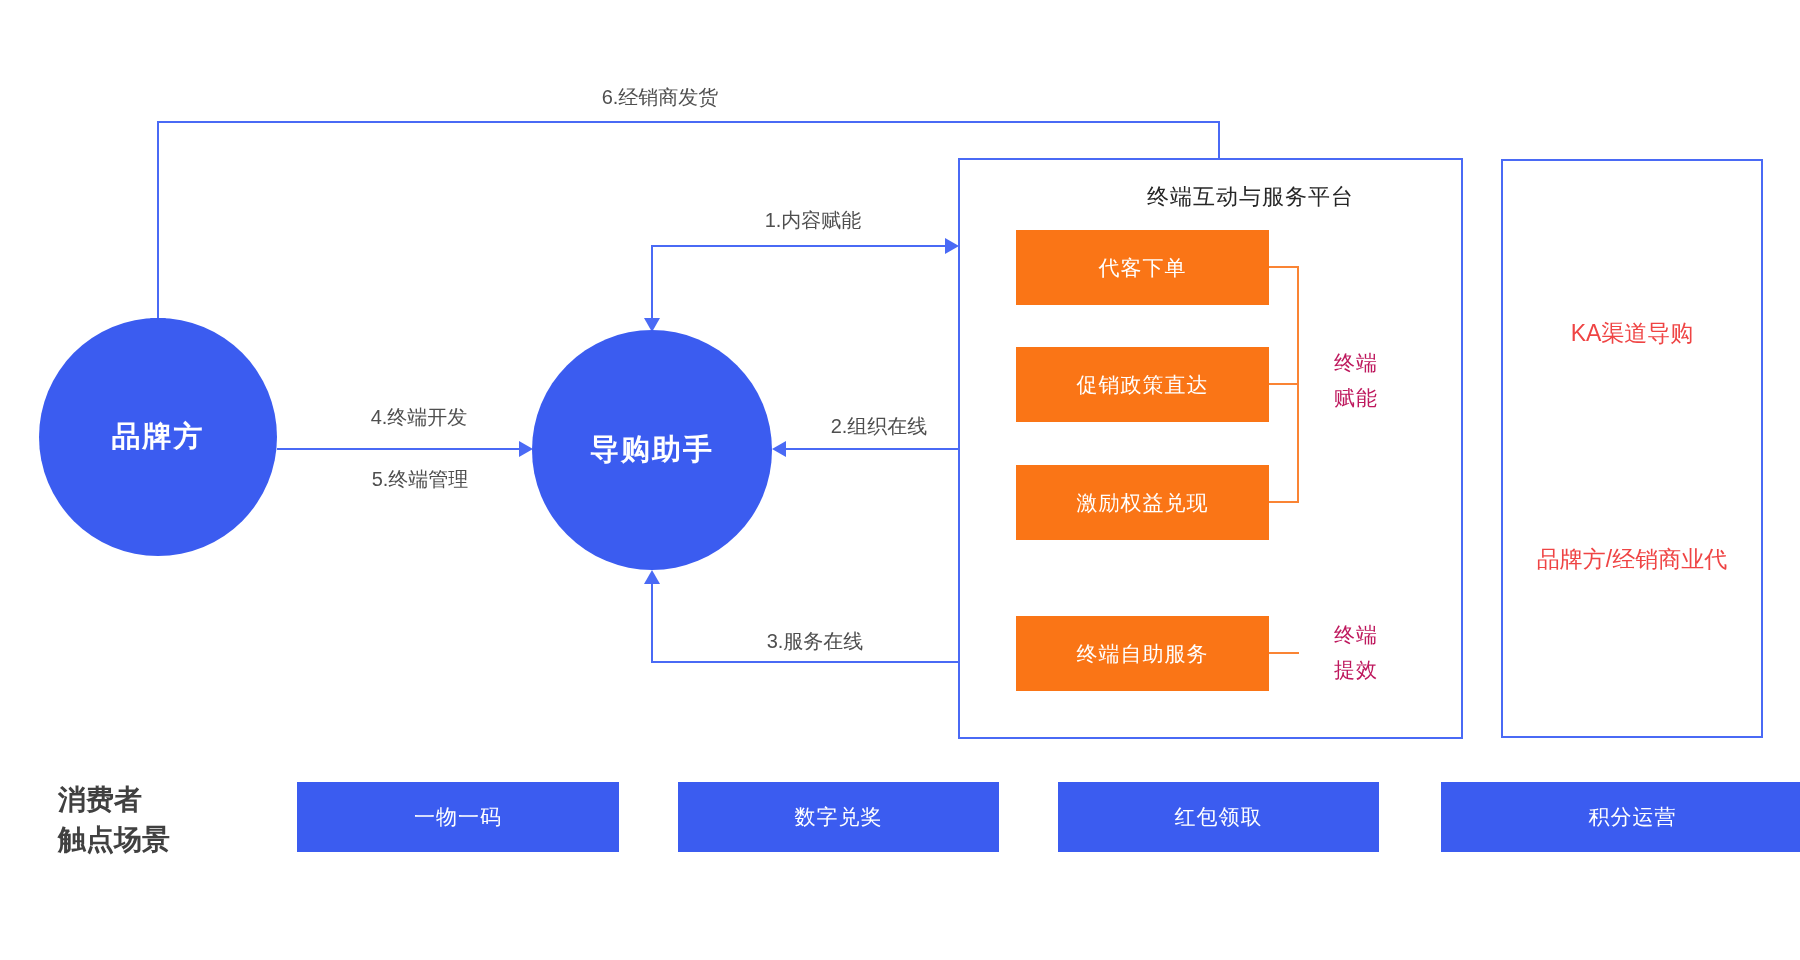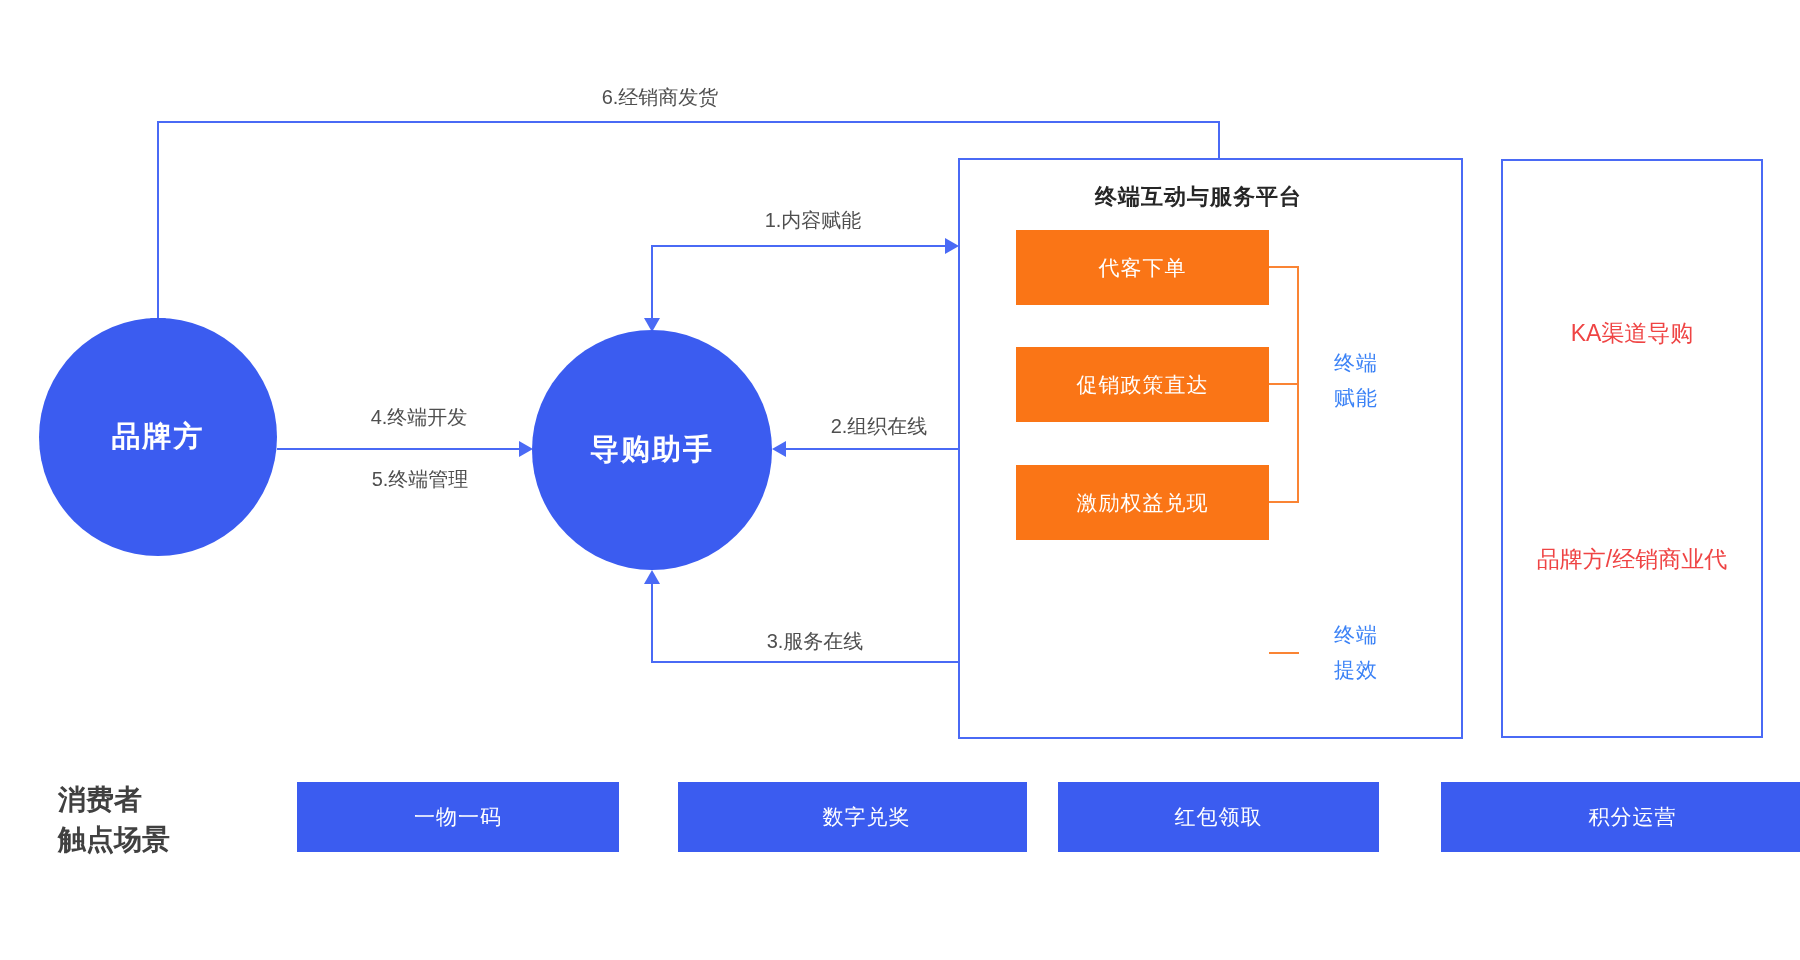--- a/index.html
+++ b/index.html
@@ -46,51 +46,51 @@
   .e6{left:660px;top:97px;}
   .e1{left:813px;top:220px;}
   .e2{left:879px;top:426px;}
   .e3{left:815px;top:641px;}
   .e4{left:419px;top:417px;}
   .e5{left:420px;top:479px;}
 
   
   .panel{position:absolute;border:2px solid #4a6af5;background:#ffffff;box-sizing:border-box;}
   .platform{left:958px;top:158px;width:505px;height:581px;}
-  .platform-title{position:absolute;left:946px;top:182px;width:505px;text-align:center;
-                  font-size:22px;font-weight:700;color:#262626;letter-spacing:1px;}
+  .platform-title{position:absolute;left:998px;top:182px;width:505px;text-align:center;
+                  font-size:22px;font-weight:400;color:#262626;letter-spacing:1px;}
   .module{position:absolute;left:1016px;width:253px;height:75px;background:#fa7516;
           color:#ffffff;font-size:21px;letter-spacing:1px;
           display:flex;align-items:center;justify-content:center;}
   .m0{top:230px;} .m1{top:347px;} .m2{top:465px;} .m3{top:616px;}
 
   
   .ostub,.ovline{position:absolute;background:#fa8434;}
   .ostub{height:2px;width:30px;left:1269px;}
   .s0{top:266px;} .s1{top:383px;} .s2{top:501px;} .s3{top:652px;}
   .ovline{width:2px;left:1297px;top:266px;height:237px;}
   .bracket-label{position:absolute;width:90px;text-align:center;font-size:21px;
-                 color:#3b82f6;line-height:35px;letter-spacing:1px;}
+                 color:#be185d;line-height:35px;letter-spacing:1px;}
   .bl-top{left:1311px;top:345px;}
   .bl-bottom{left:1311px;top:617px;}
 
   
   .side{left:1501px;top:159px;width:262px;height:579px;}
   .side-text{position:absolute;left:1501px;width:262px;text-align:center;
              font-size:23px;color:#ef4444;}
   .side-top{top:318px;}
   .side-bottom{top:544px;}
 
   
   .consumer-title{position:absolute;left:58px;top:780px;width:200px;text-align:left;
                   font-size:28px;font-weight:700;color:#404040;line-height:40px;}
   .scene{position:absolute;top:782px;height:70px;background:#3b5cf0;color:#ffffff;
          font-size:21px;letter-spacing:1px;display:flex;align-items:center;justify-content:center;}
   .sc0{left:297px;width:322px;}
-  .sc1{left:678px;width:321px;padding-left:28px;}
+  .sc1{left:678px;width:321px;}
   .sc2{left:1058px;width:321px;}
   .sc3{left:1441px;width:383px;}
 </style>
 </head>
 <body>
 
 <div class="diagram">
 
   <div class="hline l6-h"></div>
   <div class="vline l6-v-left"></div>
@@ -130,20 +130,23 @@
 
   <div class="module m0">
     <span>代客下单</span>
   </div>
   <div class="module m1">
     <span>促销政策直达</span>
   </div>
   <div class="module m2">
     <span>激励权益兑现</span>
   </div>
+  <div class="module m3">
+    <span>终端自助服务</span>
+  </div>
 
   <div class="ostub s0"></div>
   <div class="ostub s1"></div>
   <div class="ostub s2"></div>
   <div class="ovline"></div>
   <div class="ostub s3"></div>
 
   <div class="bracket-label bl-top">
     <div>终端</div>
     <div>赋能</div>

